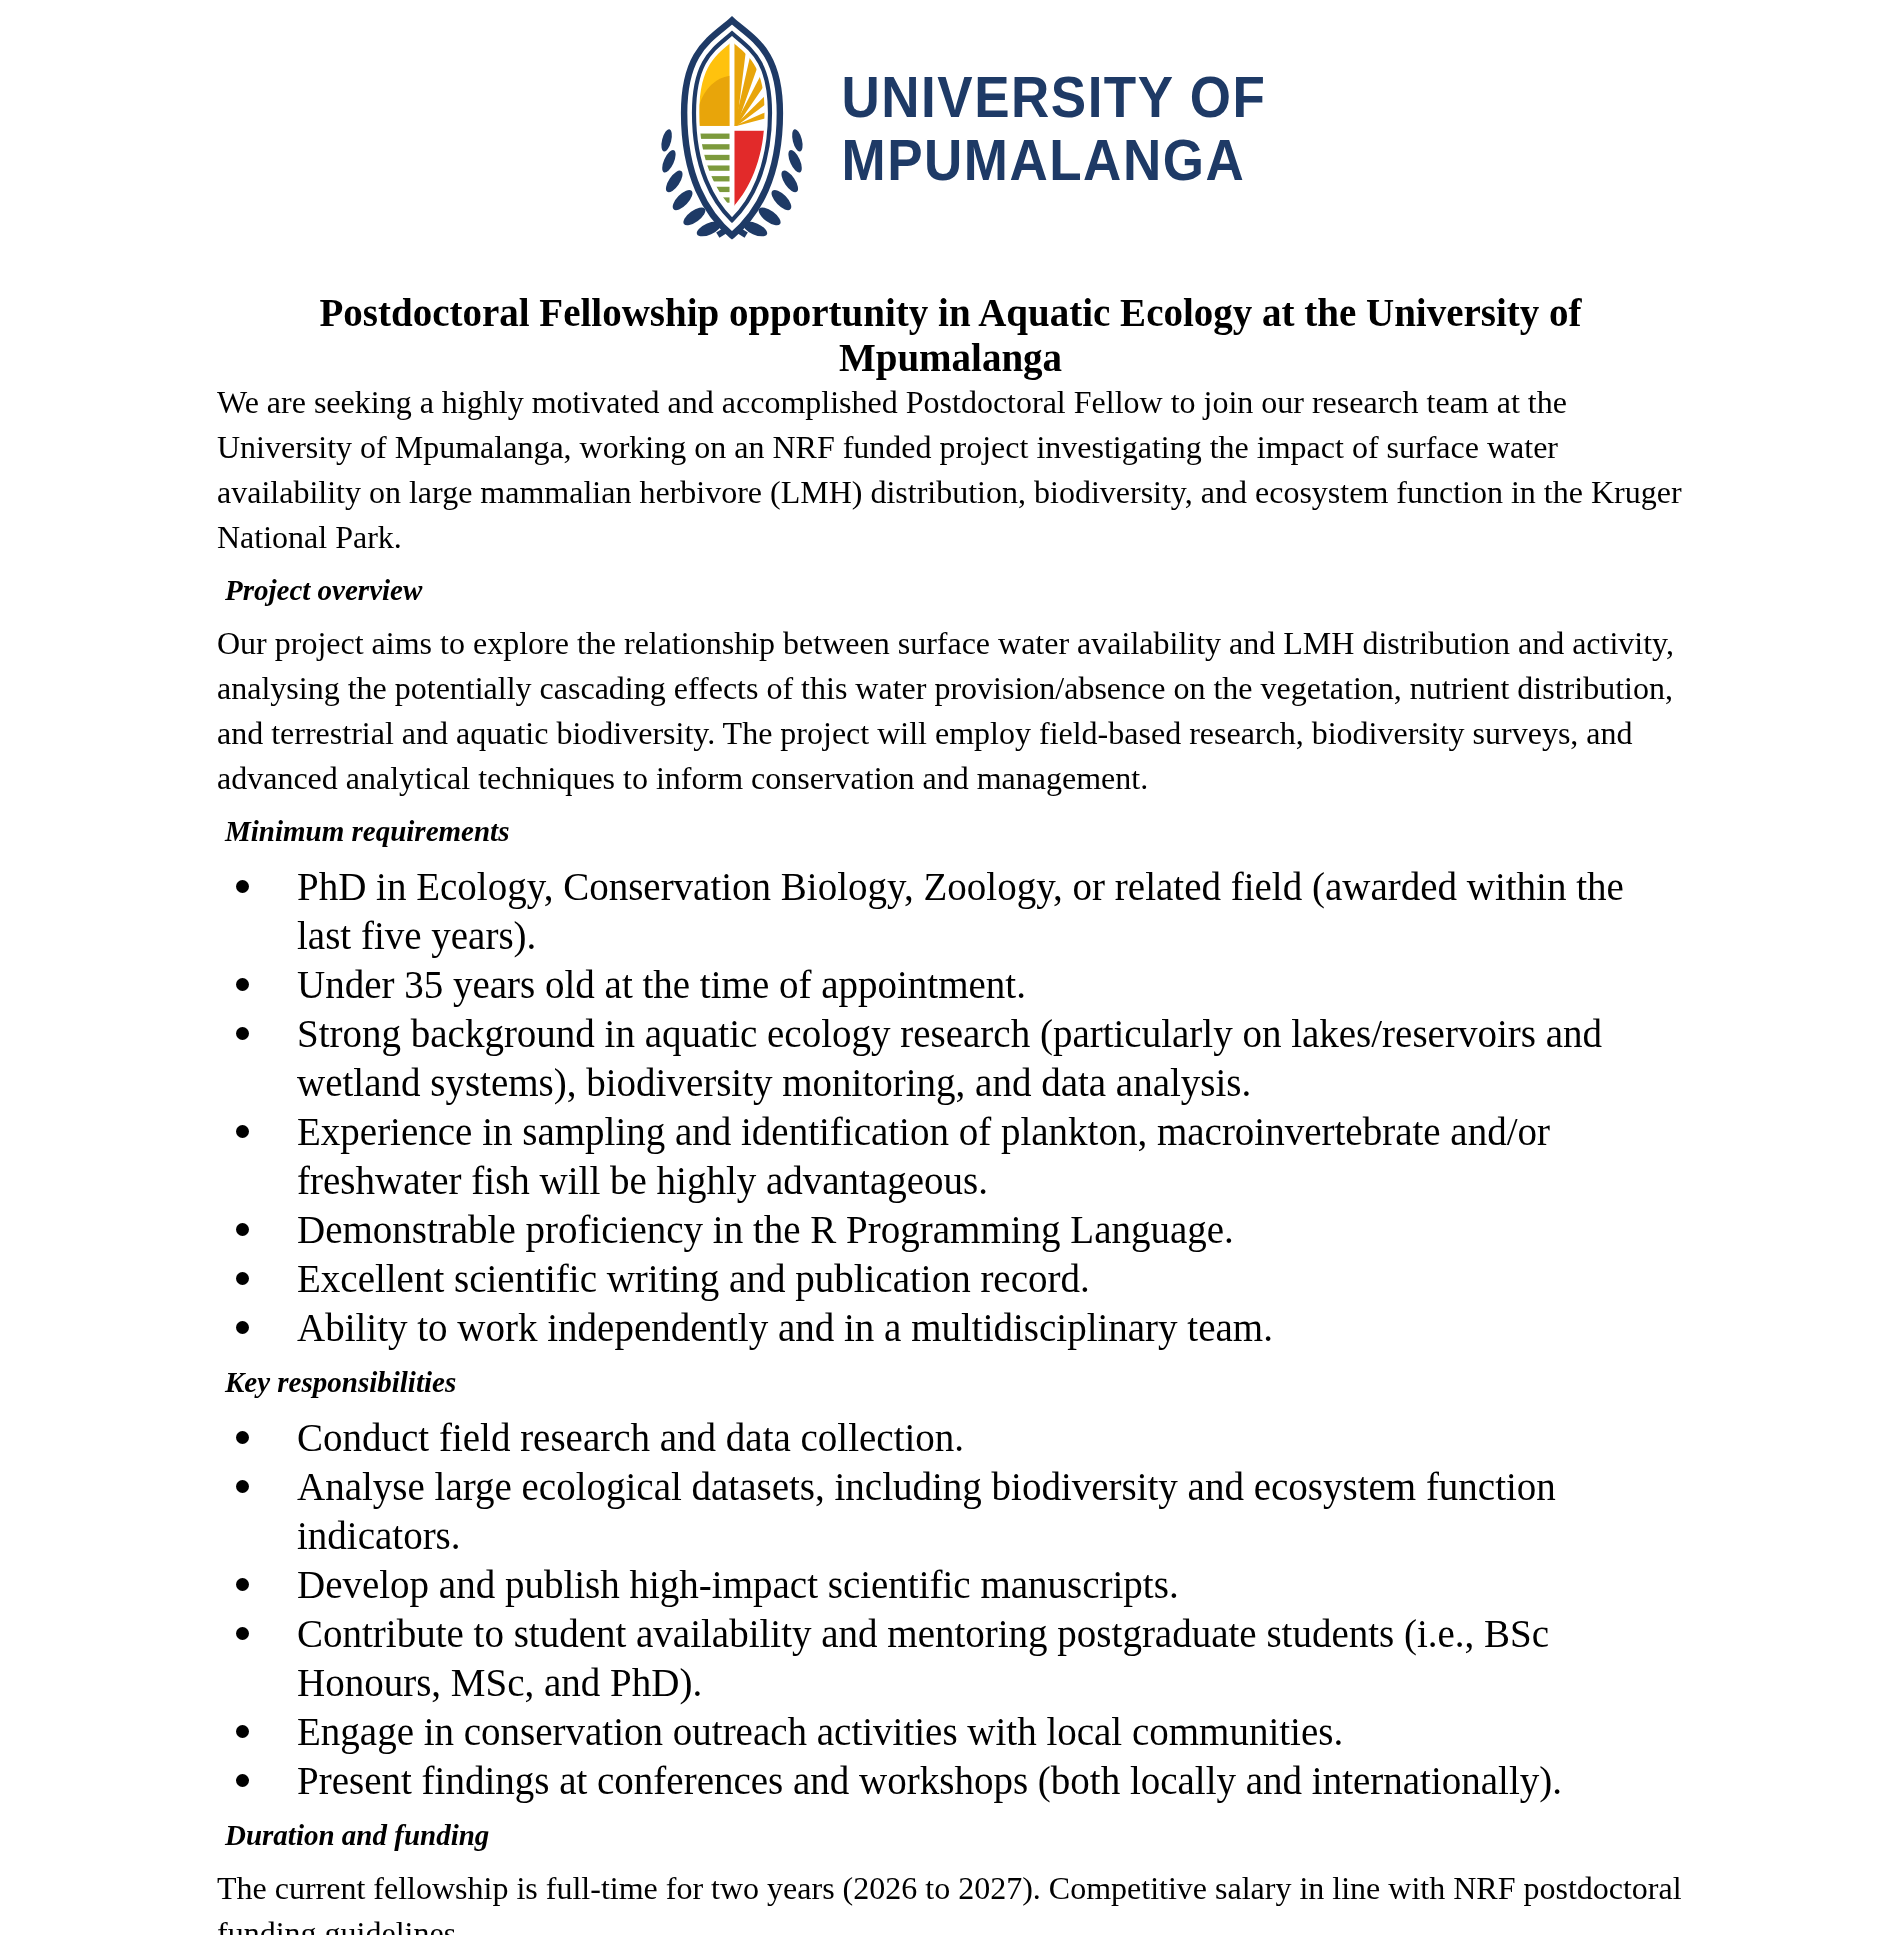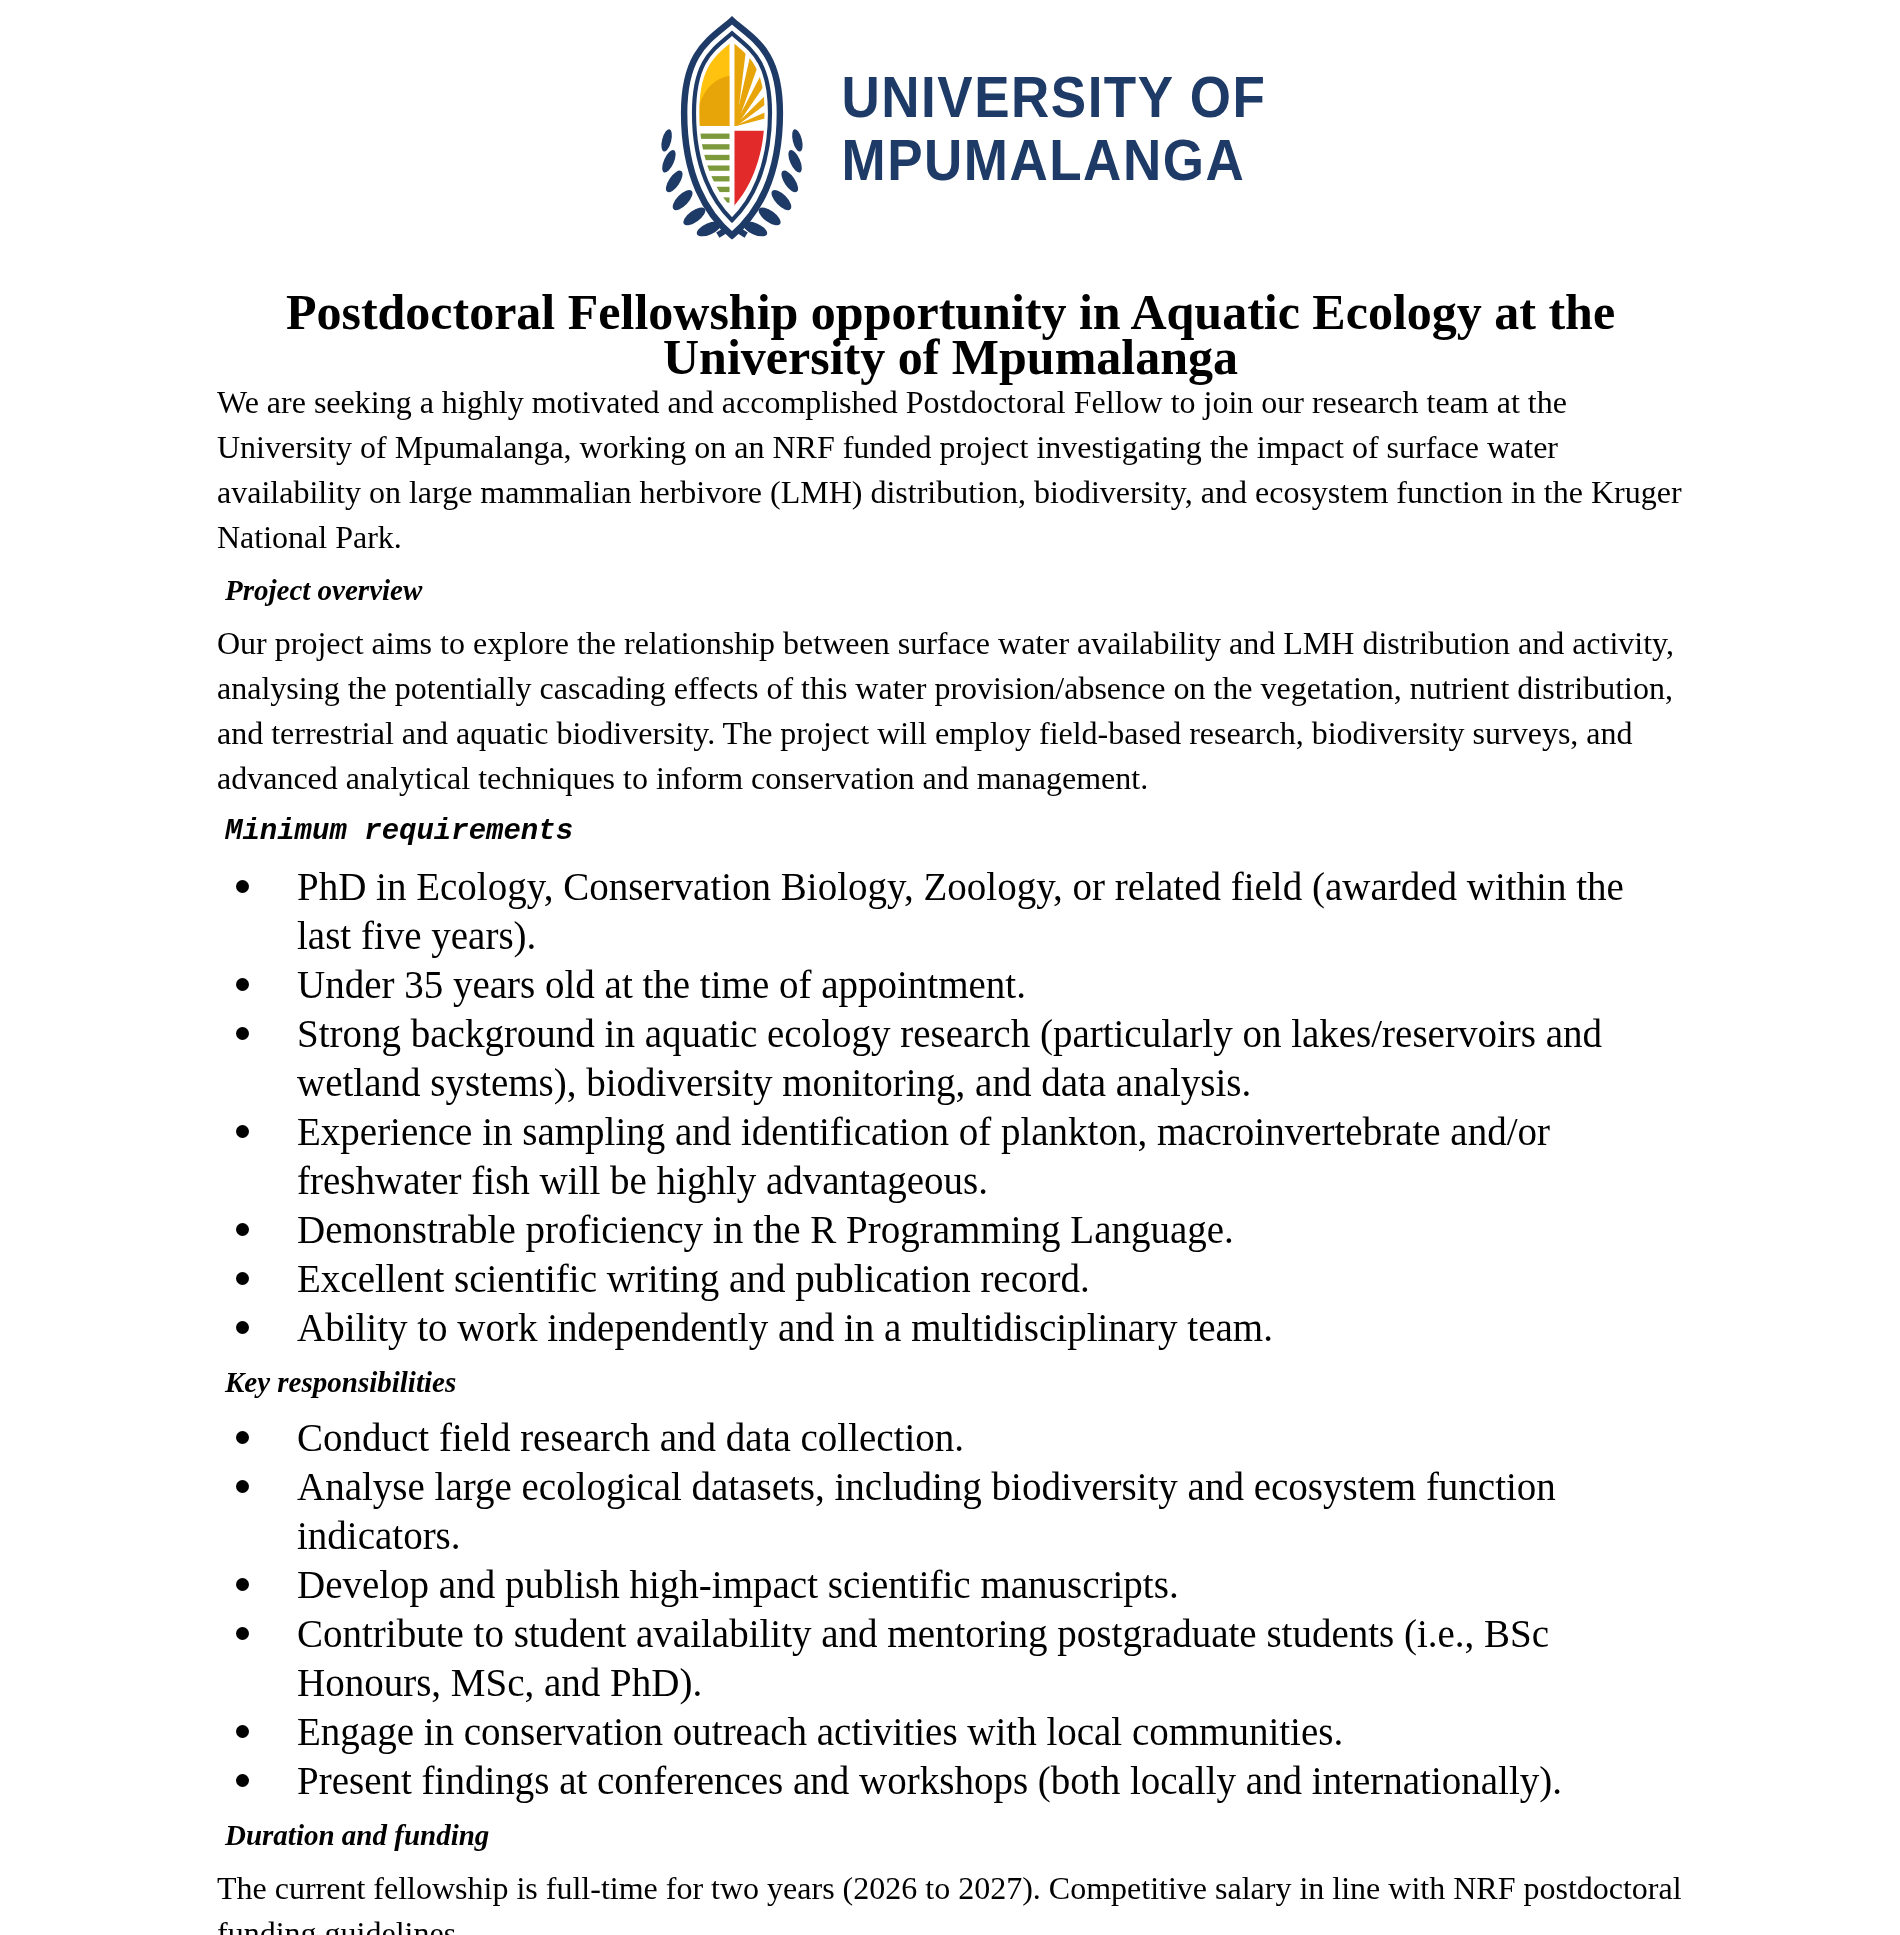--- a/index.html
+++ b/index.html
@@ -19,34 +19,34 @@
   .wordmark {
     font-family: "Liberation Sans", sans-serif;
     font-weight: bold; color: #1e3a66;
     font-size: 53px; line-height: 58px; letter-spacing: 1.5px;
     transform: scaleY(1.08);
   }
 
   
   .doc-title {
     margin: 46px auto 0 auto;
-    font-size: 50px; line-height: 45px; font-weight: bold;
+    font-size: 39px; line-height: 45px; font-weight: bold;
     text-align: center; max-width: 1467px;
   }
 
   
   p.body-par { margin: 0; font-size: 32px; line-height: 45px; text-align: left; }
   .intro { margin-top: 33px; }
 
   h2.sec-head, h3.sec-head {
     margin: 8px; font-size: 29px; line-height: 45px; font-weight: bold;
   }
   .sec-head.italic { font-style: italic; }
   .mt-po  { margin-top: 75px; }
-  .mt-mr  { margin-top: 17.4px; font-family: Liberation Mono, monospace; }
+  .mt-mr  { margin-top: 17.4px; }
   .mt-kr  { margin-top: 21px; }
   .mt-df  { margin-top: 37px; }
 
   ul.bullets { list-style: none; margin: 6px; padding: 0; }
   ul.bullets li {
     position: relative; padding-left: 74px;
     font-size: 39px; line-height: 49px;
   }
   ul.bullets li::before {
     content: ""; position: absolute; left: 13px; top: 18px;

